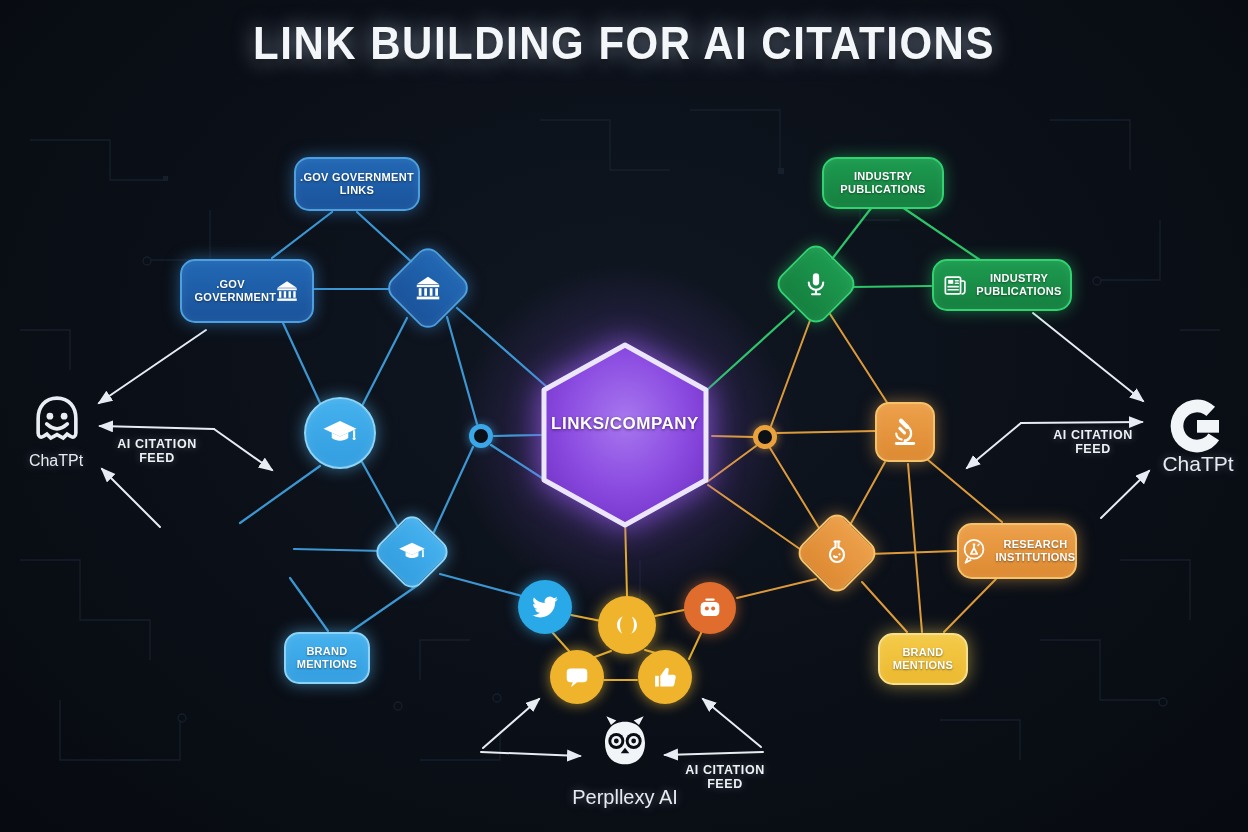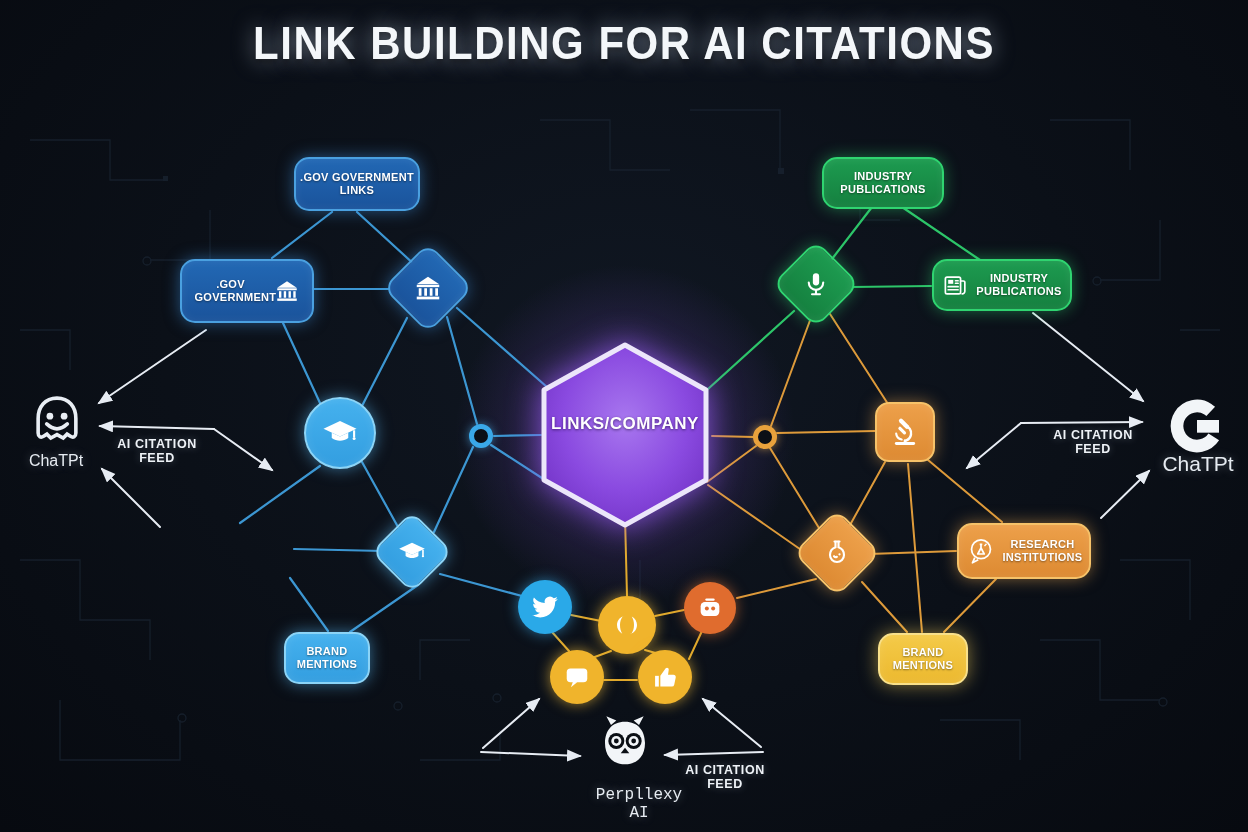--- a/index.html
+++ b/index.html
@@ -288,21 +288,21 @@
     <div class="diamond-icon">
       <svg width="30" height="30" viewBox="0 0 24 24" fill="none" stroke="#fff" stroke-width="1.7" stroke-linecap="round">
           <path d="M10 2.8 h4"></path>
           <path d="M10.8 3 v4.4 c-2.6 1 -4.4 3.4 -4.4 6.2 a5.6 5.6 0 0 0 11.2 0 c0 -2.8 -1.8 -5.2 -4.4 -6.2 V3"></path>
           <path d="M9.6 14.6 q1.1 1.2 2.3 0.4"></path>
           <circle cx="14" cy="13" r="0.9" fill="#fff" stroke="none"></circle>
         </svg>
     </div>
   </div>
 
-  <div class="abs node-box orange" style="left:957px;top:523px;width:134px;height:56px;">
+  <div class="abs node-box orange" style="left:957px;top:523px;width:120px;height:56px;">
     <span class="icon">
       <svg width="30" height="30" viewBox="0 0 26 26" fill="none" stroke="#fff" stroke-width="1.5" stroke-linejoin="round">
           <circle cx="13" cy="11.5" r="8.2"></circle>
           <path d="M7.6 18.8 L5.6 23.2 L10.6 20.6"></path>
           <path d="M11.9 7.2 h2.2 M13 7.2 v3 M10.2 15.6 h5.6 l-2.8 -5.2 z"></path>
           <path d="M16 8.6 l1.8 -1.8" stroke-width="1.2"></path>
         </svg>
     </span>
     <div class="node-label" style="width:80px">RESEARCH INSTITUTIONS</div>
   </div>
@@ -386,19 +386,19 @@
         <path d="M24 8 C14 8 9 15 9 24 c0 10 6 16 15 16 s15 -6 15 -16 C39 15 34 8 24 8 z M13.5 10.5 l-3.5 -6.5 7.5 3.2 z M34.5 10.5 l3.5 -6.5 -7.5 3.2 z" fill="#f2f5f8"></path>
         <circle cx="17.5" cy="22.5" r="6" fill="#0b0f15"></circle>
         <circle cx="30.5" cy="22.5" r="6" fill="#0b0f15"></circle>
         <circle cx="17.5" cy="22.5" r="3.8" fill="#f2f5f8"></circle>
         <circle cx="30.5" cy="22.5" r="3.8" fill="#f2f5f8"></circle>
         <circle cx="17.5" cy="22.5" r="1.8" fill="#0b0f15"></circle>
         <circle cx="30.5" cy="22.5" r="1.8" fill="#0b0f15"></circle>
         <path d="M24 27.5 l-3.2 4.2 h6.4 z" fill="#0b0f15"></path>
       </svg>
   </div>
-  <div class="abs platform-label" style="left:582px;top:786px;width:114px;font-size:16px;font-family:Liberation Mono, monospace;">Perpllexy AI</div>
+  <div class="abs platform-label" style="left:568px;top:786px;width:114px;font-size:20px;">Perpllexy AI</div>
 
   <div class="abs feed-label" style="left:668px;top:763px;width:114px;">AI CITATION FEED</div>
 
   <h1 id="title" class="abs">LINK BUILDING FOR AI CITATIONS</h1>
 
 </div>
 
 </body></html>

